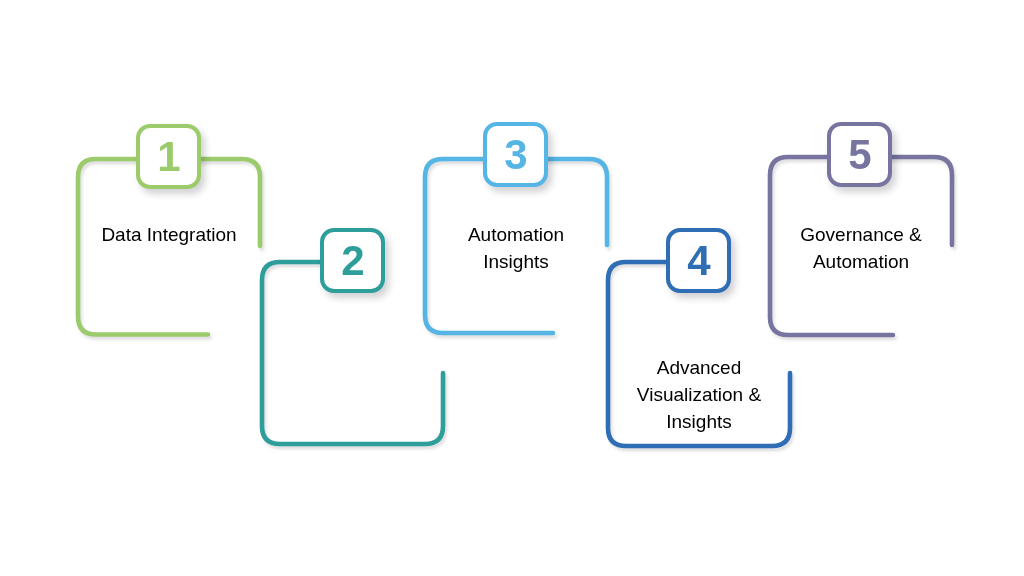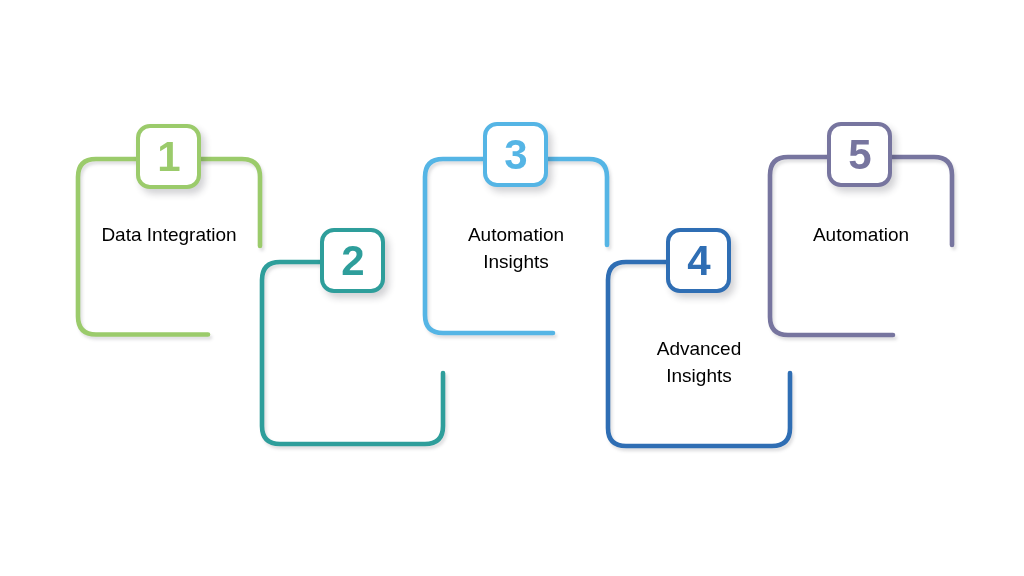--- a/index.html
+++ b/index.html
@@ -32,21 +32,21 @@
   .badge-5{left:827px;top:122px;}
   .title{
     position:absolute;width:196px;text-align:center;
     color:#000000;font-size:19px;font-weight:500;line-height:27px;
     letter-spacing:0px;
   }
   .title span{display:block;}
   .title-1{left:71px;top:221px;}
   .title-2{left:255px;top:341px;}
   .title-3{left:418px;top:221px;}
-  .title-4{left:601px;top:335px;}
+  .title-4{left:601px;top:354px;}
   .title-5{left:763px;top:221px;}
 </style>
 </head>
 <body style="background: rgb(255, 255, 255);">
 
 <div class="stage">
 
   <svg class="outlines" viewBox="0 0 1024 576">
 
     <path d="M208 334.5 H96 Q78 334.5 78 316.5 V177 Q78 159 96 159 H242 Q260 159 260 177 V246" stroke="#9bcb6b"></path>
@@ -78,19 +78,21 @@
 
   <div class="title title-1">
     <span>Data Integration</span>
   </div>
   <div class="title title-3">
     <span>Automation</span>
     <span>Insights</span>
   </div>
   <div class="title title-4">
     <span>Advanced</span>
+    <span>Visualization &amp;</span>
     <span>Insights</span>
   </div>
   <div class="title title-5">
+    <span>Governance &amp;</span>
     <span>Automation</span>
   </div>
 
 </div>
 
 </body></html>

